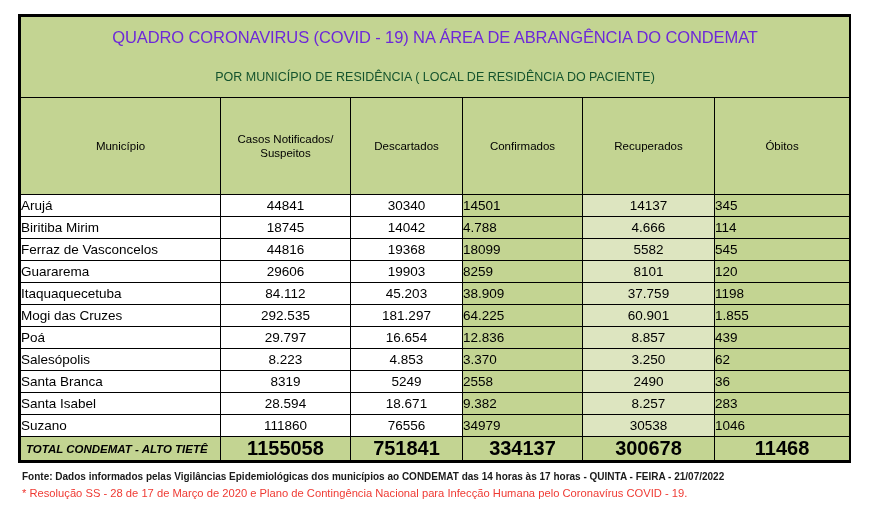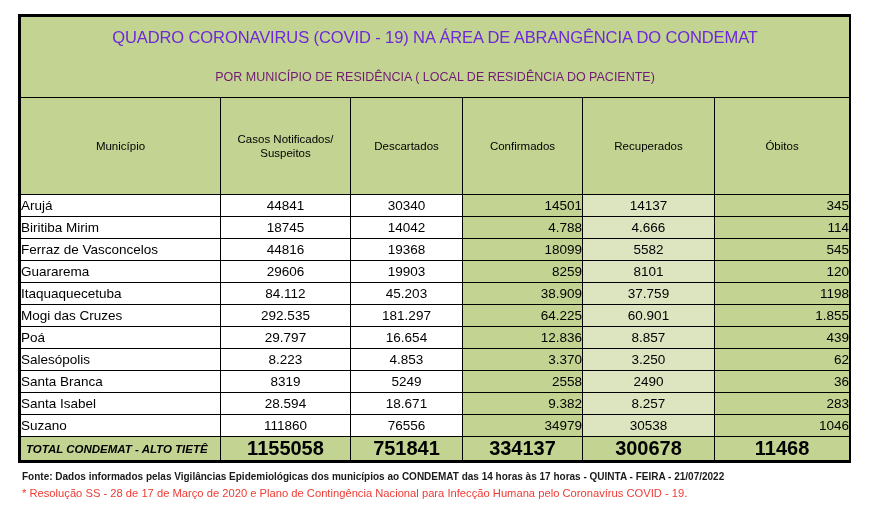--- a/index.html
+++ b/index.html
@@ -49,21 +49,21 @@
     letter-spacing: -0.1px;
     height: 40px;
     vertical-align: middle;
     border-bottom: none !important;
   }
   .subtitle-cell {
     background: #c3d492;
     text-align: center;
     font-size: 12.5px;
     font-weight: bold;
-    color: #701a75;
+    color: #14532d;
     height: 40px;
     vertical-align: middle;
     border-top: none !important;
   }
   
   .col-head {
     background: #c3d492;
     text-align: center;
     vertical-align: middle;
     font-size: 11.5px;
@@ -83,21 +83,21 @@
     background: #ffffff;
     text-align: left;
     padding-left: 5px;
   }
   td.plain {
     background: #ffffff;
     text-align: center;
   }
   td.green-med {
     background: #c3d492;
-    text-align: right;
+    text-align: left;
   }
   td.green-light {
     background: #dde5c0;
     text-align: center;
   }
   
   tr.total td {
     background: #c3d492;
     font-weight: bold;
     height: 22px;

